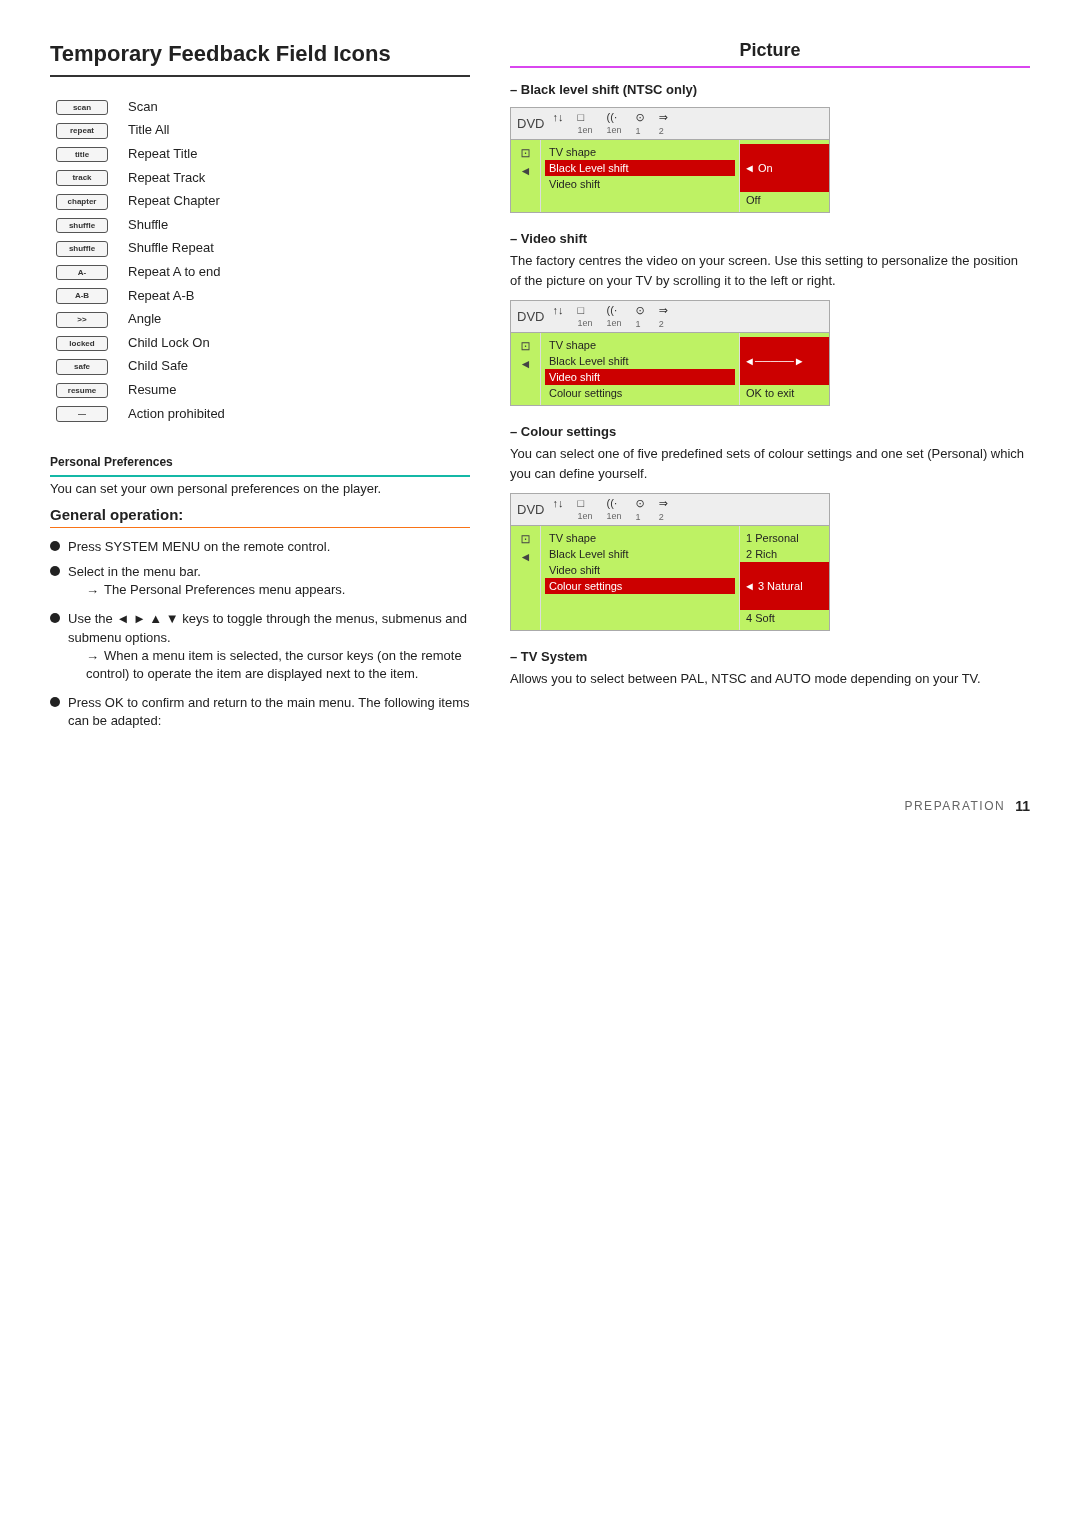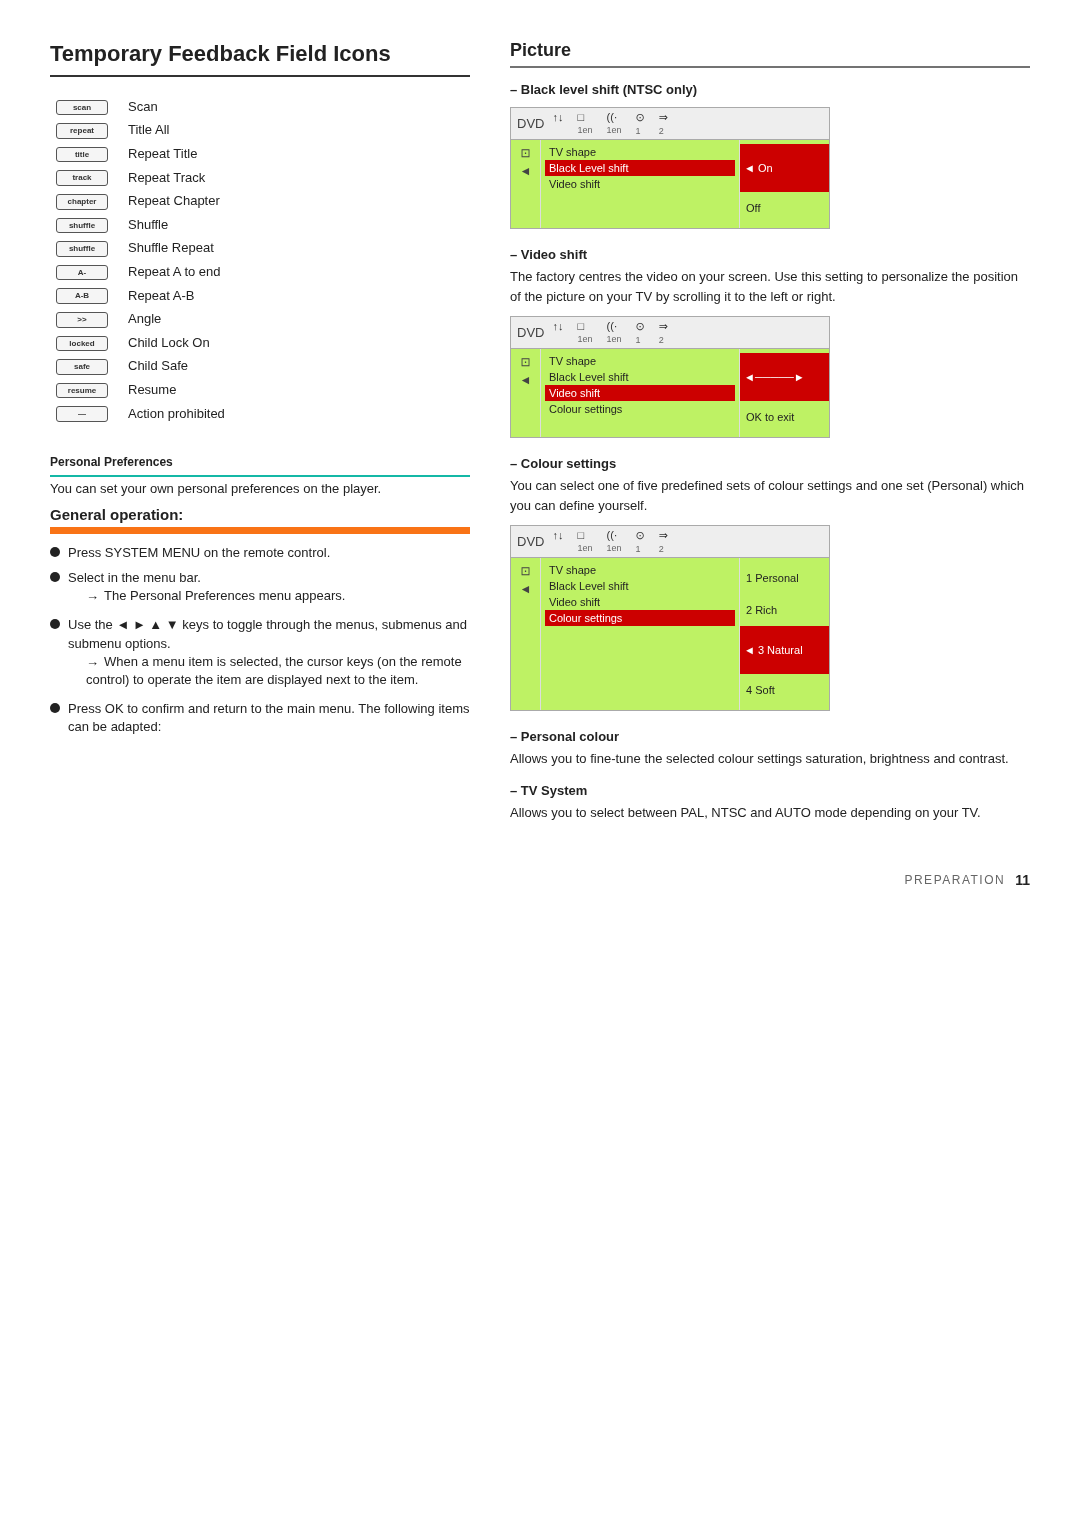--- a/index.html
+++ b/index.html
@@ -76,21 +76,21 @@
     .section-prefs {
       margin-top: 30px;
     }
     .section-prefs p {
       margin-bottom: 10px;
       font-size: 13px;
     }
     .subsection-title {
       font-size: 15px;
       font-weight: bold;
-      border-bottom: 7px solid #f97316;
+      border-bottom: 1px solid #f97316;
       padding-bottom: 4px;
       margin: 1px 0 10px 0;
     }
     .bullet-list {
       list-style: none;
       padding: 0;
     }
     .bullet-list li {
       display: flex;
       align-items: flex-start;
@@ -113,23 +113,24 @@
       font-size: 13px;
     }
     .arrow-right {
       margin-right: 5px;
       font-weight: bold;
     }
     
     .right-section-title {
       font-size: 18px;
       font-weight: bold;
-      border-bottom: 2px solid #737373;
+      border-bottom: 2px solid #d946ef;
       padding-bottom: 5px;
       margin-bottom: 14px;
+      text-align: center;
     }
     .dash-label {
       font-weight: bold;
       font-size: 13px;
       margin: 14px 0 5px 0;
     }
     .body-text {
       font-size: 13px;
       line-height: 1.5;
       margin-bottom: 10px;
@@ -194,33 +195,33 @@
       padding: 2px 4px;
       margin: 0 -4px;
     }
     .osd-value-col {
       width: 90px;
       border-left: 1px solid #ddd;
       padding: 4px 6px;
       font-size: 11px;
     }
     .osd-value-row {
-      padding: 10px 0;
+      padding: 2px 0;
     }
     .osd-value-row.highlighted {
       background: #c00;
       color: #fff;
       padding: 18px 4px;
       margin: 0 -6px;
     }
     .footer-area {
       display: flex;
       justify-content: flex-end;
       align-items: center;
-      margin-top: 40px;
+      margin-top: 60px;
       gap: 10px;
     }
     .footer-text {
       font-size: 12px;
       text-transform: uppercase;
       letter-spacing: 1.5px;
       color: #666;
     }
     .footer-num {
       font-size: 14px;
@@ -484,24 +485,20 @@
               <div class="osd-value-col">
                 <div class="osd-value-row">1 Personal</div>
                 <div class="osd-value-row">2 Rich</div>
                 <div class="osd-value-row highlighted">◄ 3 Natural</div>
                 <div class="osd-value-row">4 Soft</div>
               </div>
             </div>
           </div>
         </div>
         <div>
-          <div class="dash-label">– Personal colour</div>
-          <p class="body-text">Allows you to fine-tune the selected colour settings saturation, brightness and contrast.</p>
-        </div>
-        <div>
           <div class="dash-label">– TV System</div>
           <p class="body-text">Allows you to select between PAL, NTSC and AUTO mode depending on your TV.</p>
         </div>
       </div>
   </div>
 </div>
 
 <div class="footer-area">
   <span class="footer-text">Preparation</span>
   <span class="footer-num">11</span>

